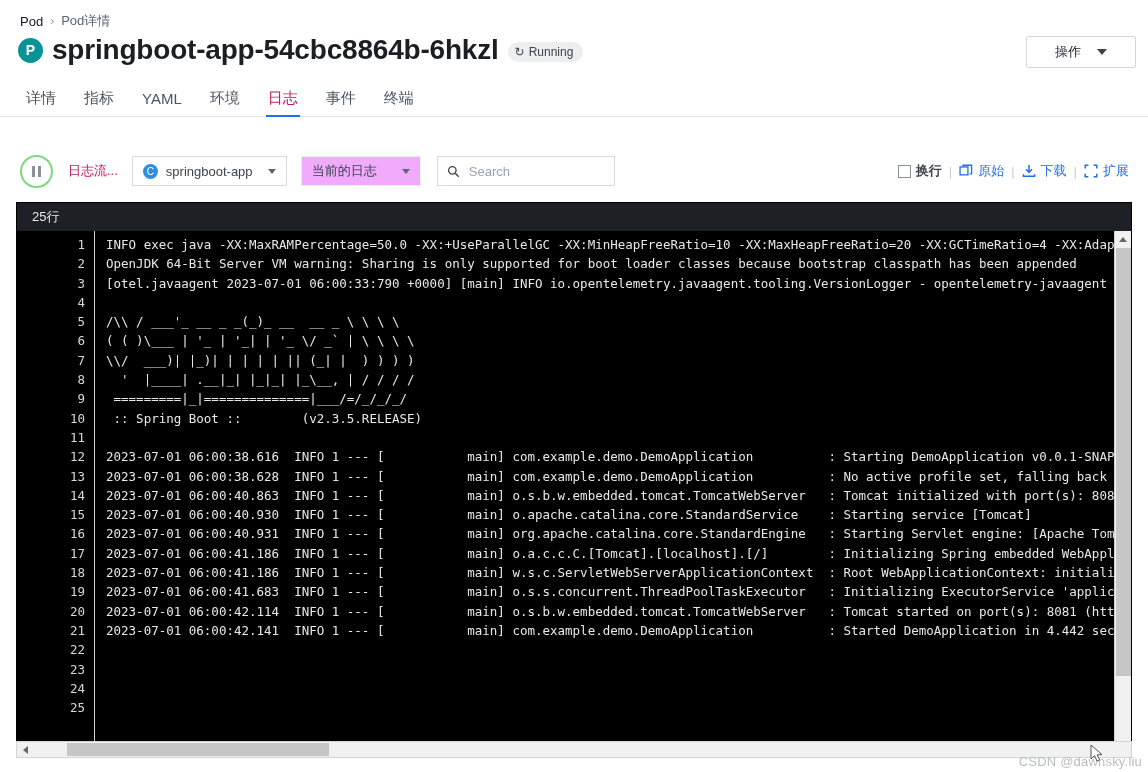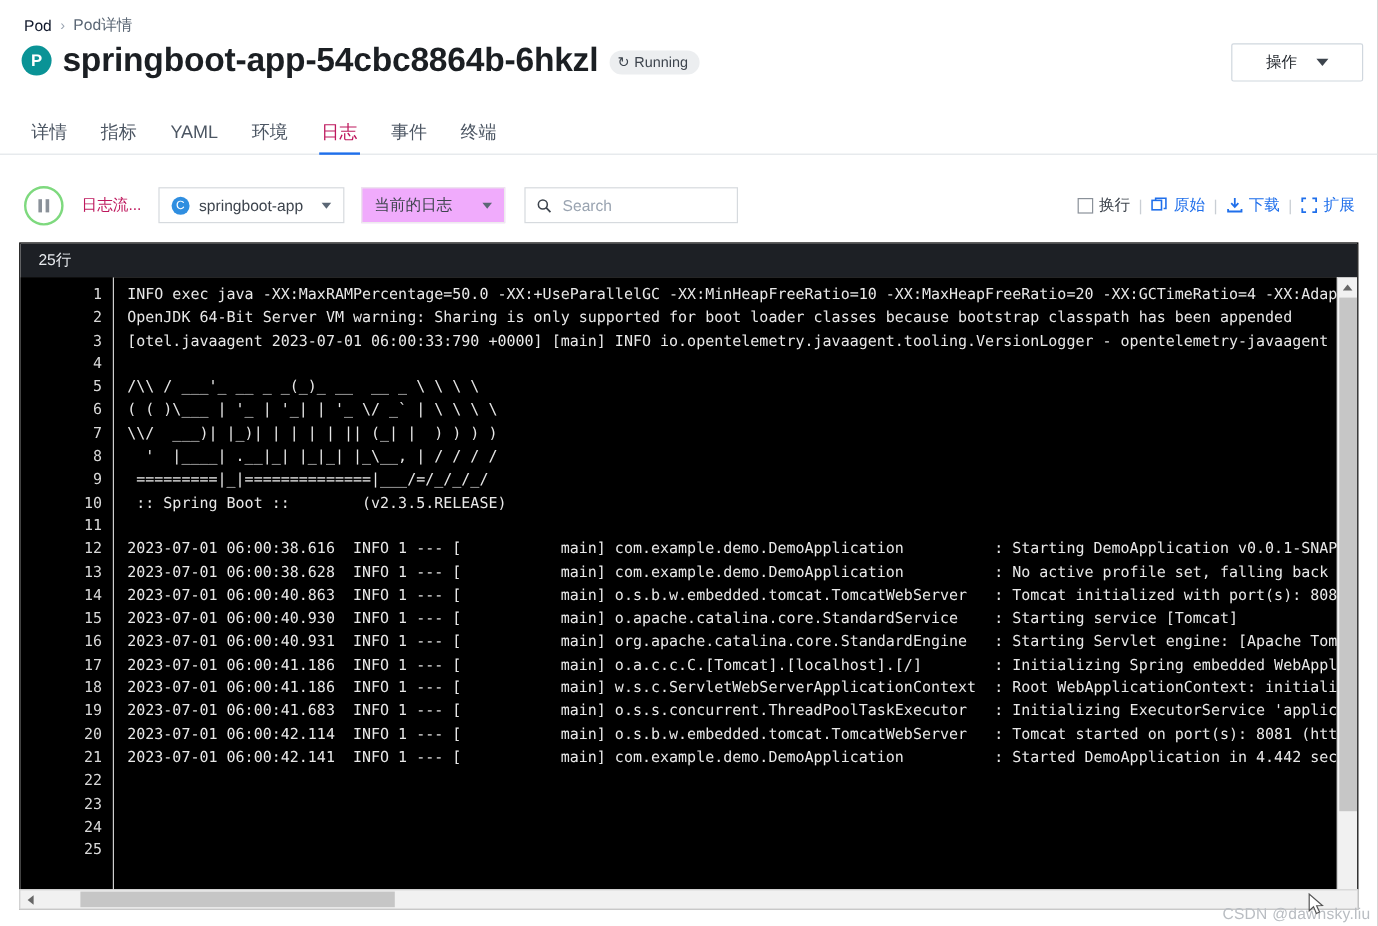--- a/index.html
+++ b/index.html
@@ -104,21 +104,21 @@
     width: 0; height: 0;
     border-left: 5px solid transparent;
     border-right: 5px solid transparent;
     border-top: 6px solid #3d444d;
   }
 
   
   .tabs {
     position: absolute;
     left: 0;
-    top: 92px;
+    top: 80px;
     width: 1148px;
     height: 37px;
     border-bottom: 1px solid #e2e5e9;
     display: flex;
     align-items: stretch;
     padding-left: 12px;
     box-sizing: border-box;
   }
   .tab {
     font-size: 15px;
@@ -253,38 +253,38 @@
   }
   .tr-item {
     display: flex;
     align-items: center;
     gap: 5px;
     color: #1f6feb;
     cursor: pointer;
     padding: 0 7px;
     white-space: nowrap;
   }
-  .tr-item.plain { color: #3d444d; cursor: default; }
+  .tr-item.plain { color: #3d444d; cursor: default; font-weight: bold; }
   .tr-sep { color: #c9ced4; }
   .wrap-check {
     width: 11px; height: 11px;
     border: 1px solid #8a9199;
     background: #fff;
     flex: none;
     cursor: pointer;
   }
 
   
   .log-panel {
     position: absolute;
     left: 16px;
     top: 202px;
     width: 1116px;
     height: 556px;
-    background: #e5e5e5;
+    background: #0369a1;
     border: 1px solid #000;
     box-sizing: border-box;
     overflow: hidden;
   }
   .log-head {
     height: 28px;
     background: #1d2025;
     color: #e6e9ed;
     font-size: 13px;
     display: flex;

